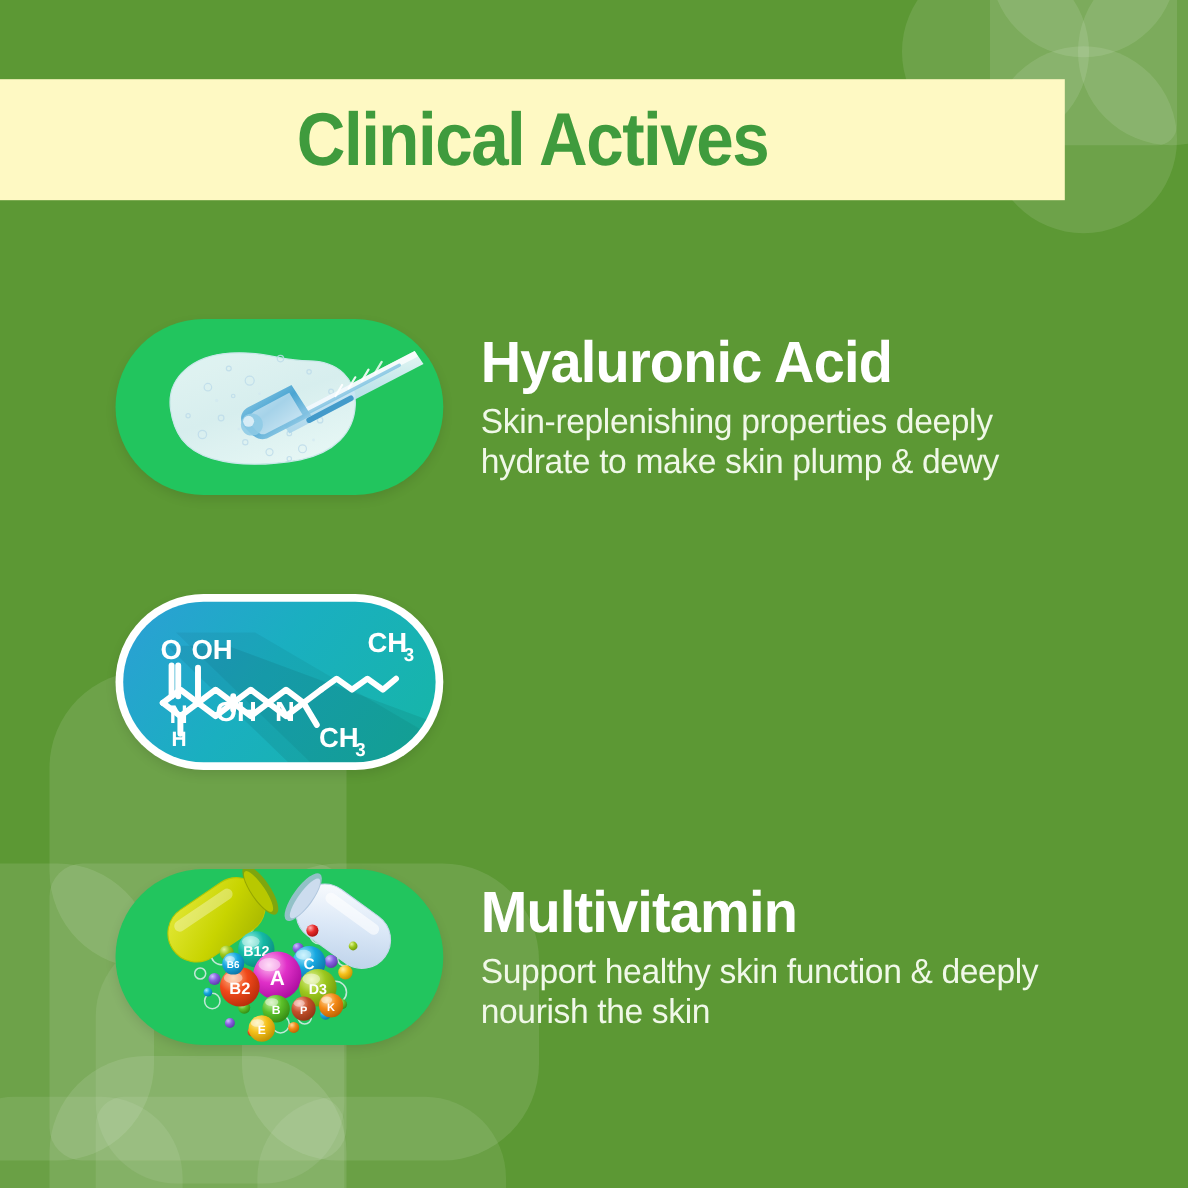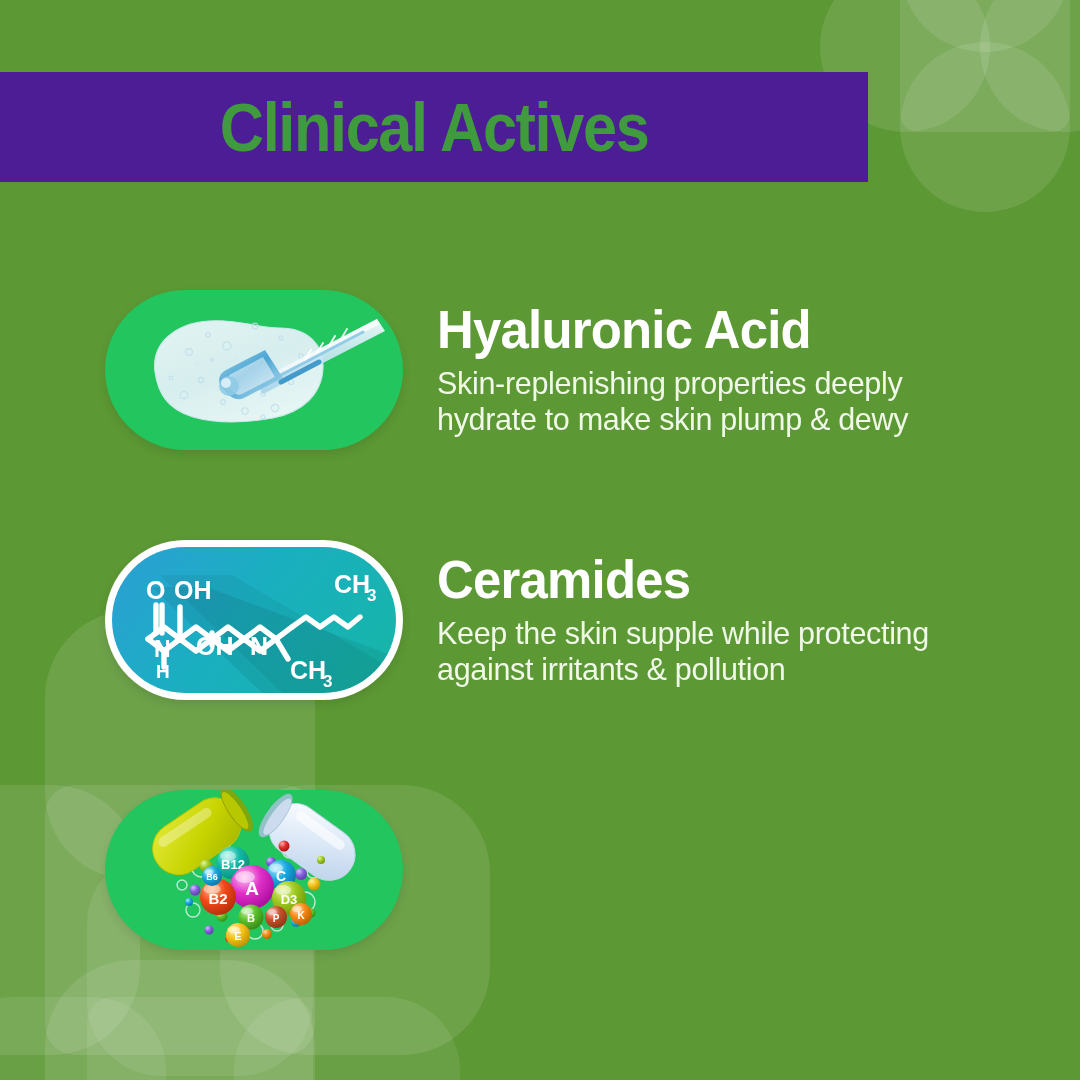--- a/index.html
+++ b/index.html
@@ -32,22 +32,22 @@
 
   #deco-bottom-left2 { left:-60px; bottom:-290px; width:520px; height:520px; }
   #deco-bottom-left2 .lobe { border-radius:74px; background:rgba(255,255,255,0.085); }
   #deco-bottom-left2 .l1 { left:147px; top:0;    width:226px; height:226px; }
   #deco-bottom-left2 .l2 { left:0;     top:147px;width:226px; height:226px; }
   #deco-bottom-left2 .l3 { left:294px; top:147px;width:226px; height:226px; }
   #deco-bottom-left2 .l5 { left:147px; top:147px;width:226px; height:226px; border-radius:26px; }
 
   
   #title-band {
-    position:absolute; left:0; top:72px; width:868px; height:110px;
-    background:#4c1d95;
+    position:absolute; left:0; top:72px; width:968px; height:110px;
+    background:#fef9c3;
     display:flex; align-items:center; justify-content:center;
     z-index:5;
   }
   #page-title {
     color:#3F9B3D;
     font-size:68px;
     font-weight:700;
     letter-spacing:-1.5px;
     transform:scaleX(0.90);
     white-space:nowrap;
@@ -245,25 +245,20 @@
             <text x="84" y="108" font-size="25">OH</text>
             <text x="138" y="108" font-size="25">N</text>
             <text x="222" y="46" font-size="25">CH</text>
             <text x="255" y="54" font-size="17">3</text>
             <text x="178" y="132" font-size="25">CH</text>
             <text x="211" y="140" font-size="17">3</text>
           </g>
         </svg>
       </div>
     </div>
-    <div class="row-text">
-      <div class="row-title">Ceramides</div>
-      <div class="row-desc">Keep the skin supple while protecting
-against irritants &amp; pollution</div>
-    </div>
   </div>
 
   <div class="row" id="row-2">
     <div class="icon-card">
       <svg class="vit-svg" viewBox="0 0 298 160">
         <defs>
           <linearGradient id="capY" x1="0" y1="0" x2="1" y2="1">
             <stop offset="0%" stop-color="#e4e93a"></stop>
             <stop offset="55%" stop-color="#c8d400"></stop>
             <stop offset="100%" stop-color="#a4b400"></stop>
@@ -434,15 +429,20 @@
           </g>
 
           <g>
             <circle cx="107" cy="86" r="10" fill="url(#gC)"></circle>
             <ellipse cx="104" cy="82" rx="4.5" ry="2.8" fill="#ffffff" opacity="0.45"></ellipse>
             <text x="107" y="90" font-size="9">B6</text>
           </g>
         </g>
       </svg>
     </div>
+    <div class="row-text">
+      <div class="row-title">Multivitamin</div>
+      <div class="row-desc">Support healthy skin function &amp; deeply
+nourish the skin</div>
+    </div>
   </div>
 
 </div>
 
 </body></html>

